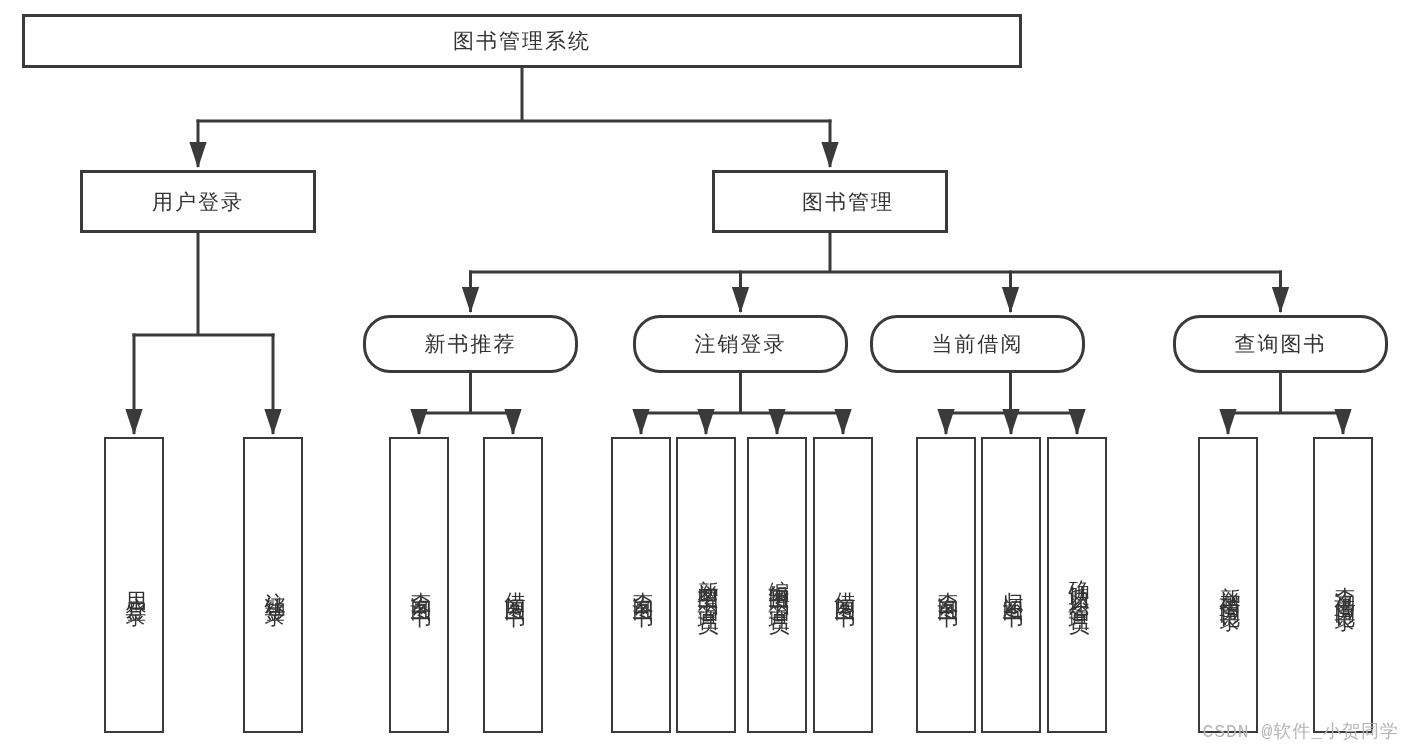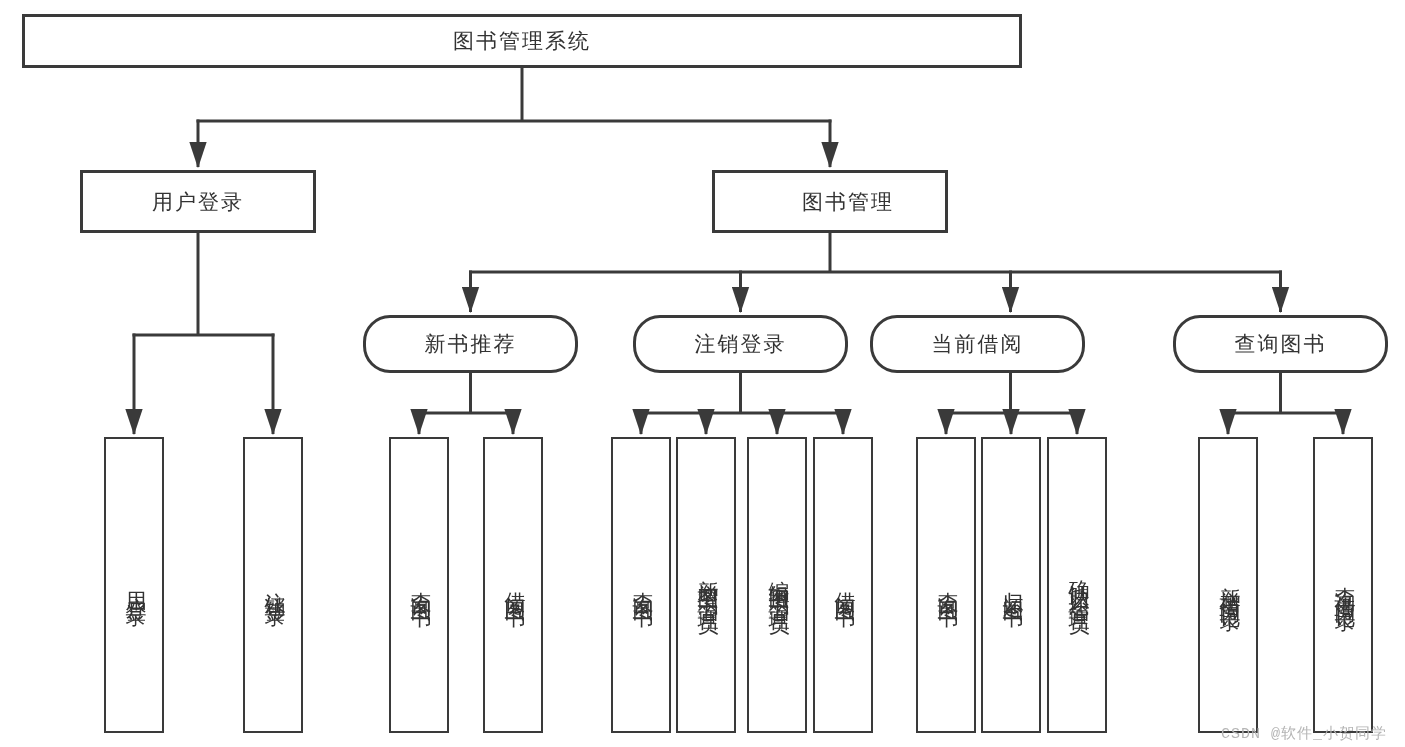--- a/index.html
+++ b/index.html
@@ -44,22 +44,22 @@
     writing-mode:vertical-rl;text-orientation:mixed;
     letter-spacing:5px;line-height:60px;
     border-width:2.5px;
   }
   .l0{left:104px}.l1{left:243px}
   .l2{left:389px}.l3{left:483px}
   .l4{left:611px}.l5{left:676px}.l6{left:747px}.l7{left:813px}
   .l8{left:916px}.l9{left:981px}.l10{left:1047px}
   .l11{left:1198px}.l12{left:1313px}
   .watermark{
-    position:absolute;right:18px;bottom:4px;
-    color:var(--wm);font-size:15px;letter-spacing:1px;
+    position:absolute;right:6px;bottom:4px;
+    color:var(--wm);font-size:18px;letter-spacing:1px;
   }
 </style>
 </head>
 <body>
 
 <div class="stage">
 
   <svg class="wires" width="1405" height="747" viewBox="0 0 1405 747">
     <defs>
       <marker id="arrow" markerUnits="userSpaceOnUse" markerWidth="26" markerHeight="18" viewBox="0 0 24 16" refX="23" refY="8" orient="auto">

